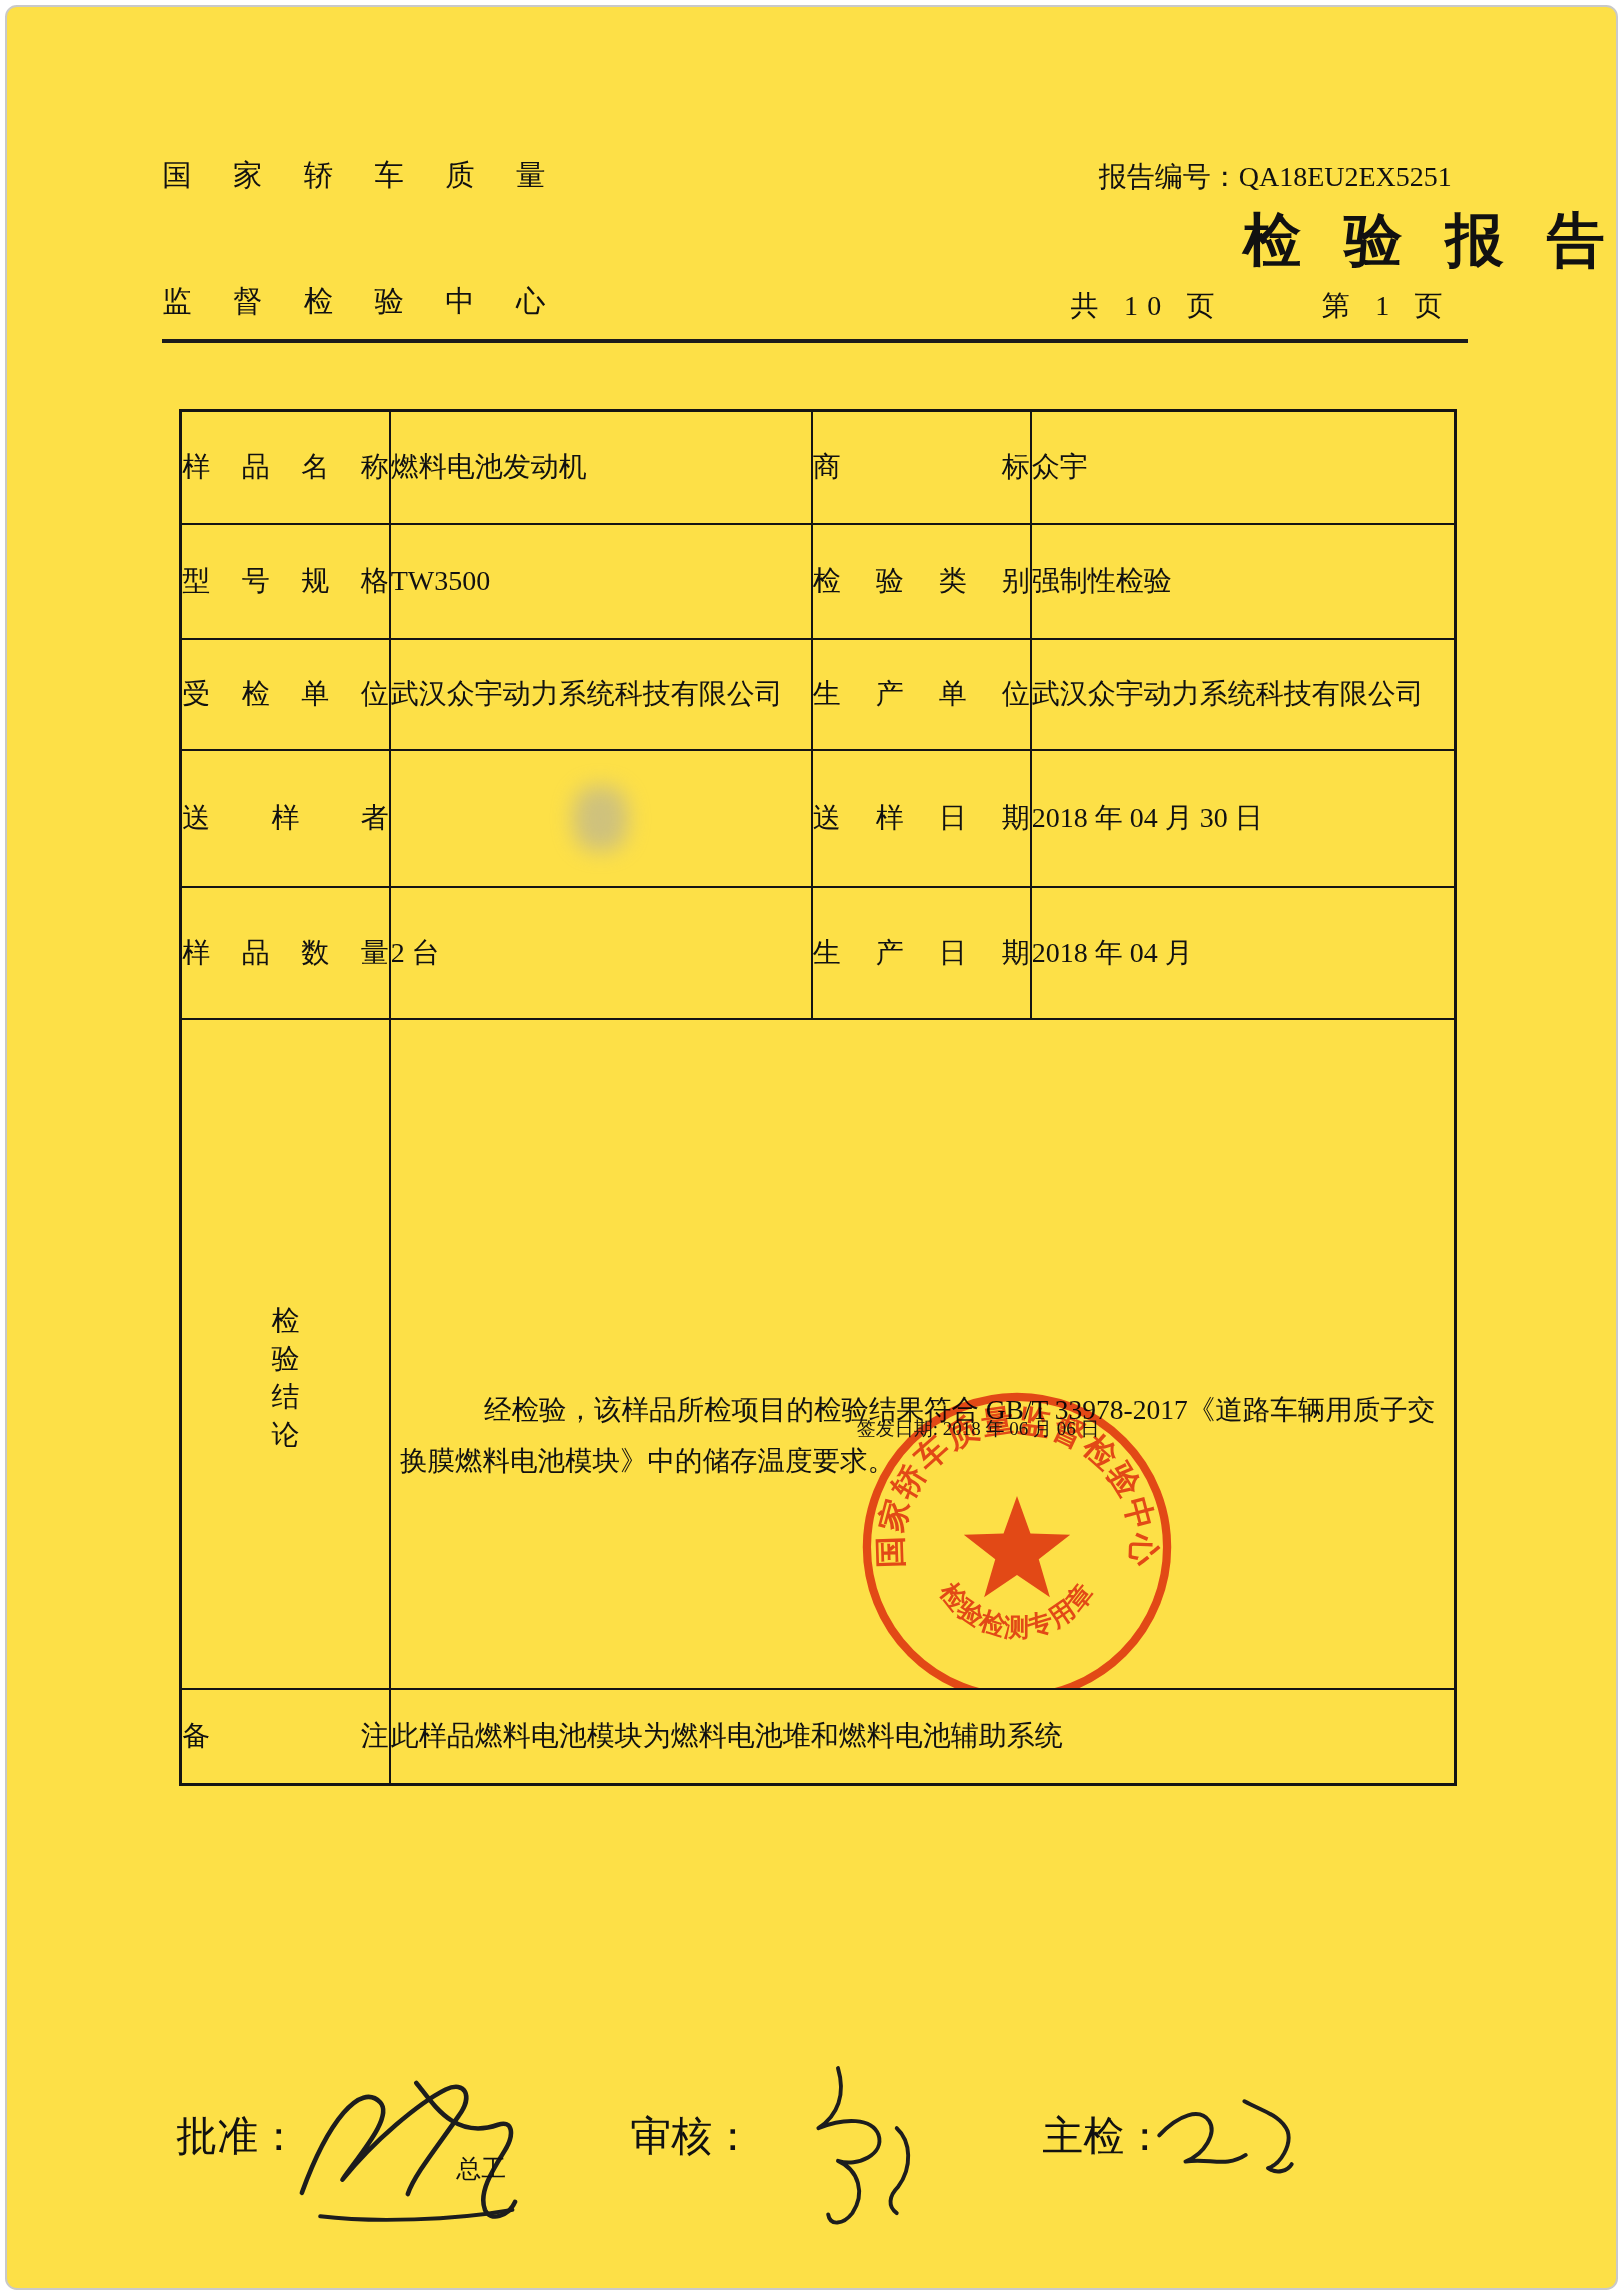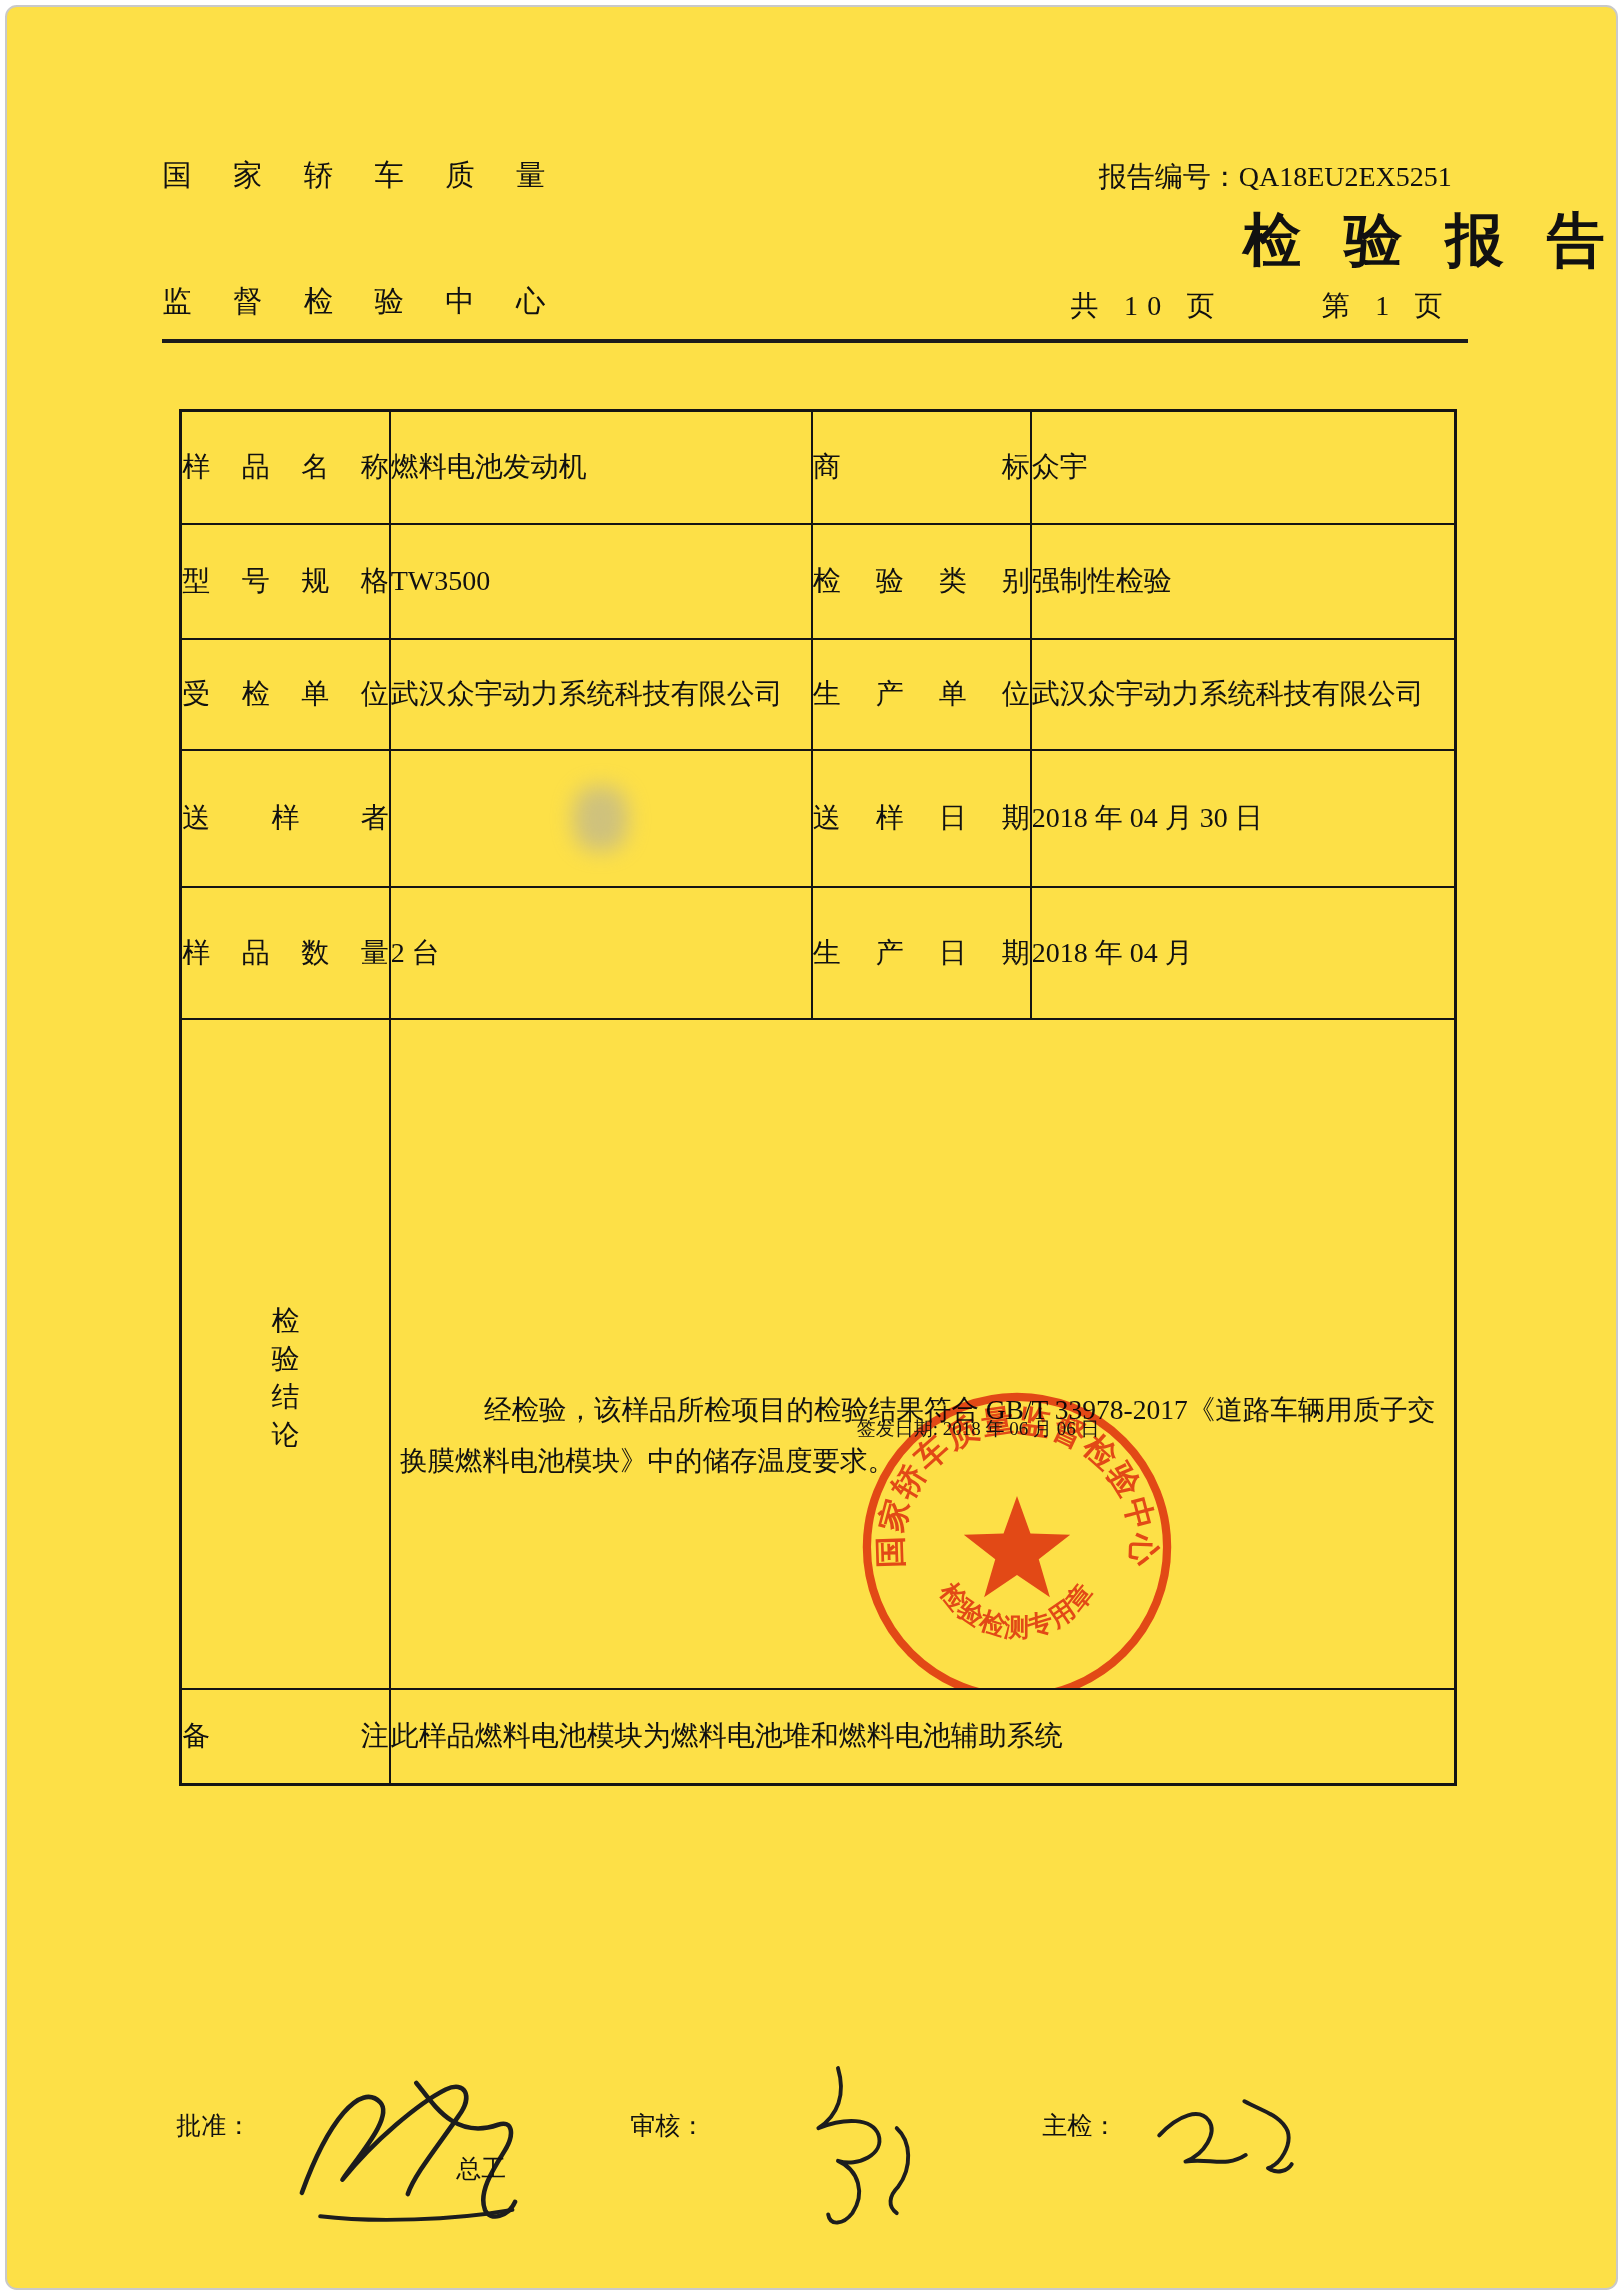--- a/index.html
+++ b/index.html
@@ -34,21 +34,21 @@
     align-items:center;padding:147px 0 98px;box-sizing:border-box;}
   td.concl-body{position:relative;vertical-align:top;}
   .concl-text{margin:0;padding:164px 11.8px 0 9.2px;font-size:27.5px;line-height:1.85;
     text-indent:84px;text-align:left;}
   .sign-date{position:absolute;left:466px;top:396px;font-size:19px;white-space:nowrap;z-index:7;}
   .stamp{position:absolute;left:467px;top:368px;width:318px;height:318px;z-index:6;
     mix-blend-mode:multiply;opacity:.93;}
   .redact{width:55px;height:65px;margin:0 auto;background:#a9a9a9;border-radius:40%;
     filter:blur(10.5px);opacity:.55;}
   
-  .sig-label{position:absolute;font-size:25px;white-space:nowrap;}
+  .sig-label{position:absolute;font-size:41px;white-space:nowrap;}
   .lbl-approve{left:169px;top:2102px;}
   .lbl-review{left:623px;top:2102px;}
   .lbl-check{left:1035px;top:2102px;}
   .sig-svg{position:absolute;}
   .sig-1{left:275px;top:2055px;}
   .sig-2{left:733px;top:2048px;}
   .sig-3{left:1139px;top:2068px;}
   .sig-note{position:absolute;left:449px;top:2145px;font-size:25px;}
   .sig-stroke{fill:none;stroke:#1d1d1d;stroke-linecap:round;stroke-linejoin:round;}
 </style>

